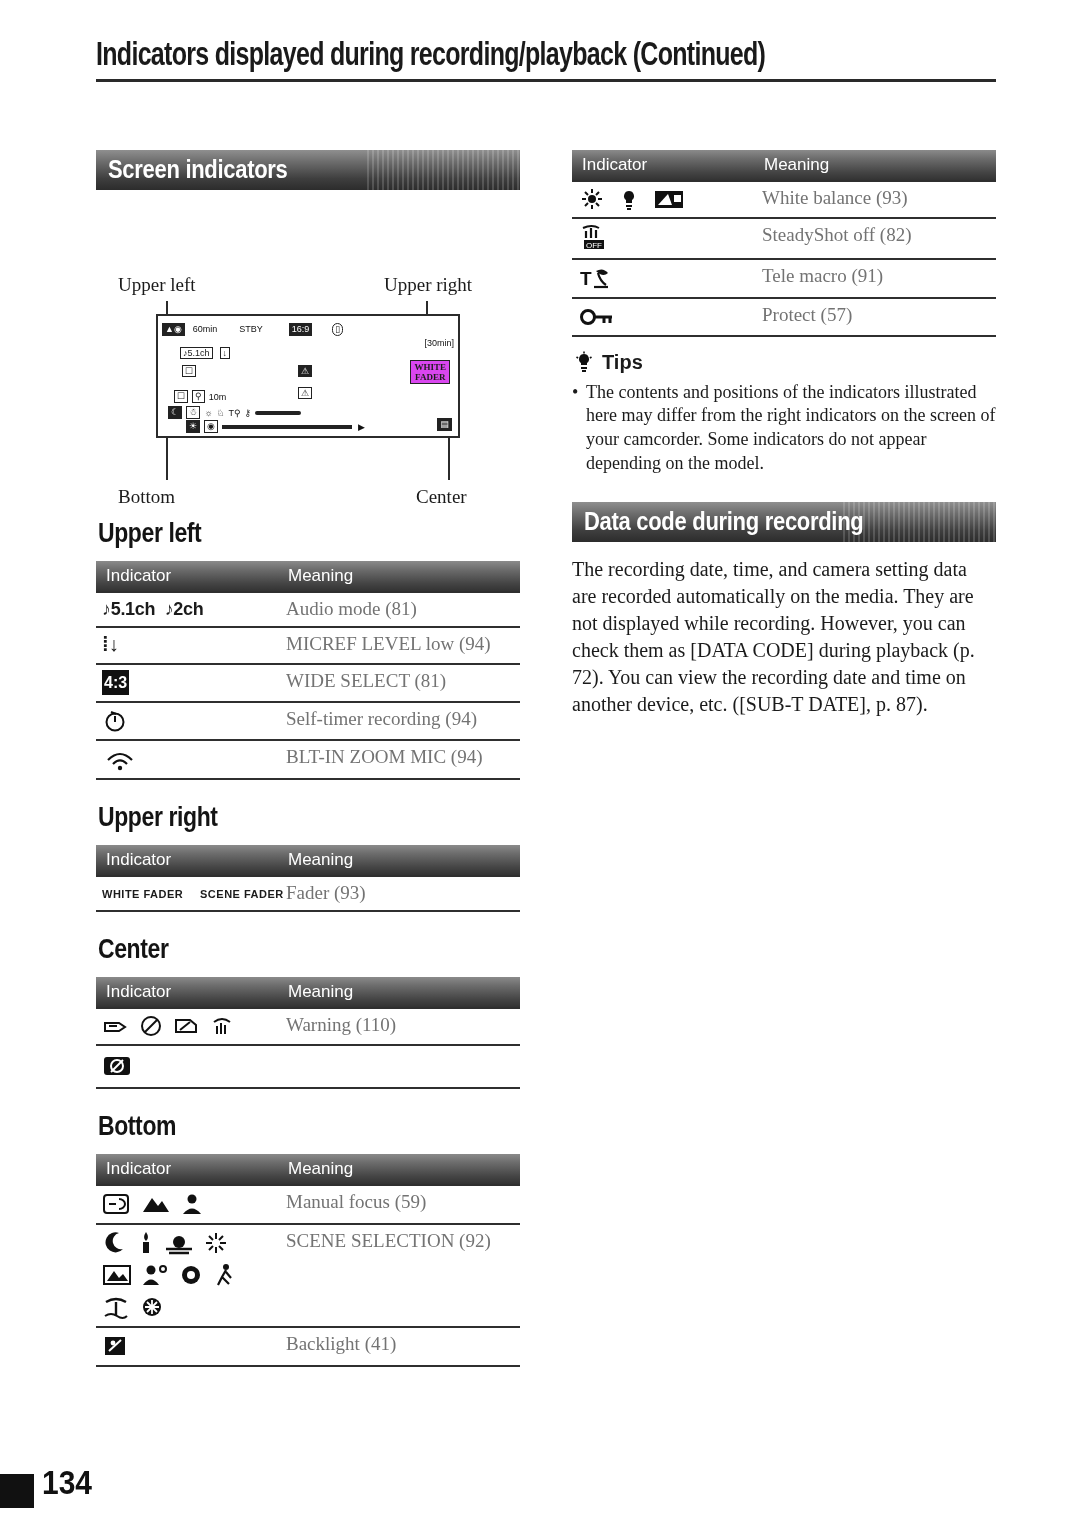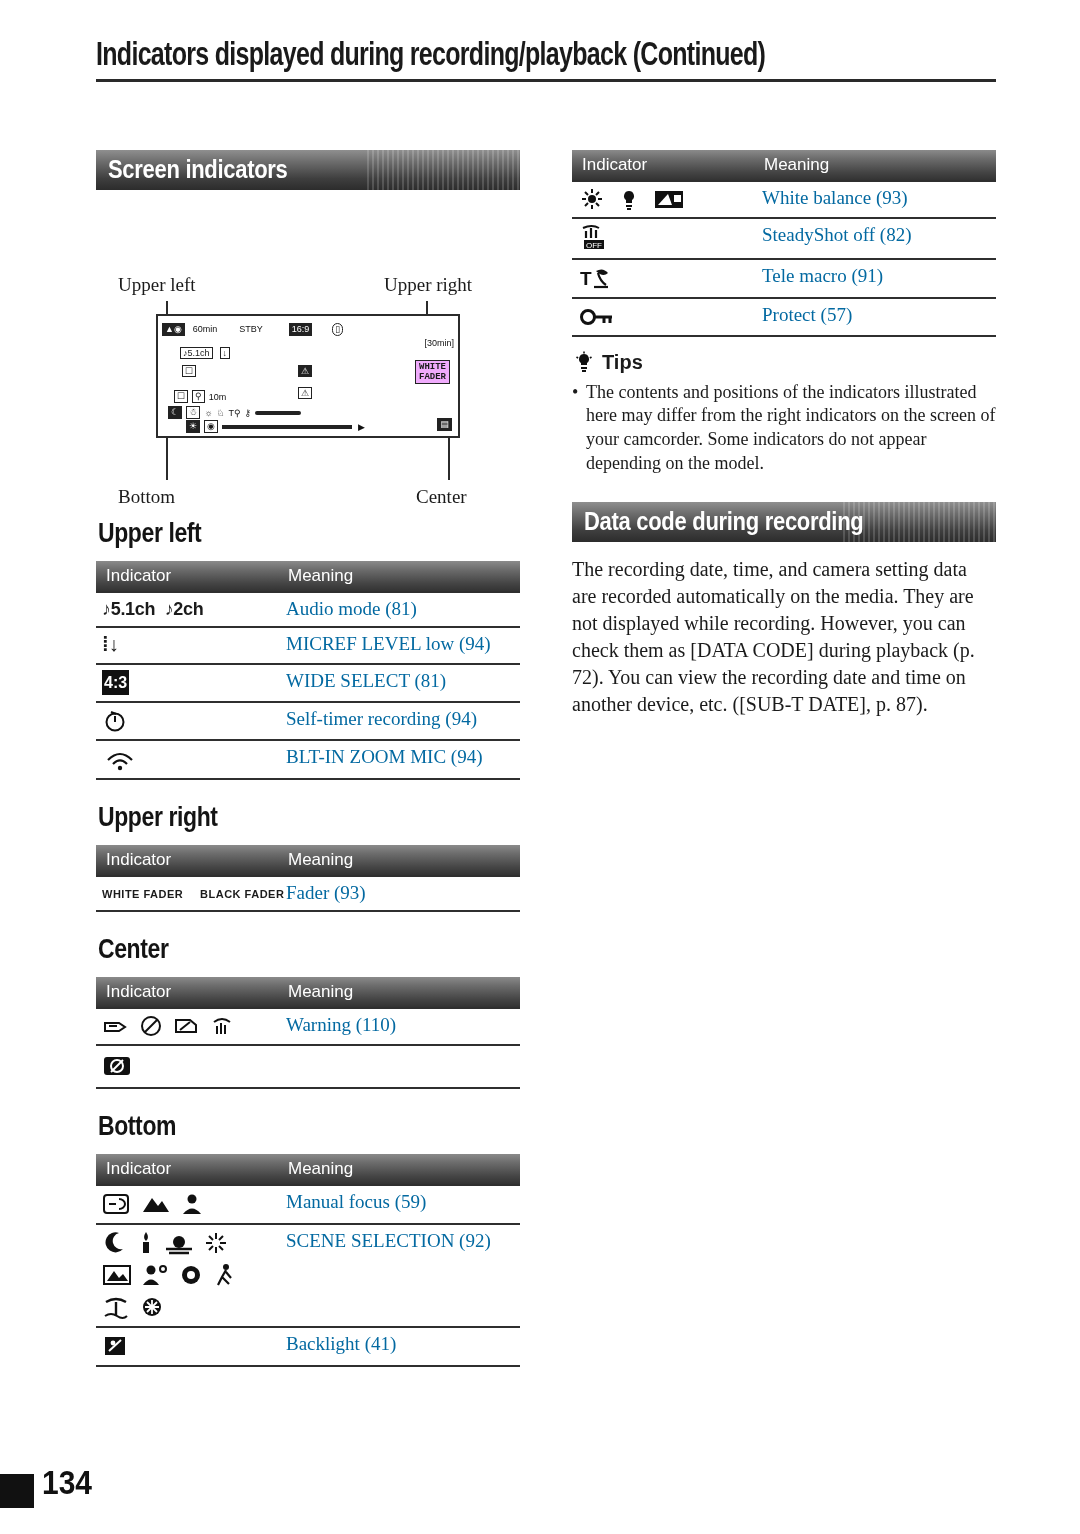--- a/index.html
+++ b/index.html
@@ -128,21 +128,21 @@
     font-size: 19px;
     vertical-align: top;
     line-height: 1.18;
   }
   table.ind tr:last-child td { border-bottom: 2px solid #2f2f2f; }
   table.ind td.icons {
     width: 172px;
     padding-left: 6px;
     white-space: nowrap;
   }
-  table.ind td.mean { color: #0369a1; }
+  table.ind td.mean { color: #737373; }
   .hdr-row th.c1 { border-bottom: none; }
   .u43 {
     display: inline-block;
     border-top: 3px solid #111;
     border-bottom: 3px solid #111;
     font-family: "Liberation Sans", sans-serif;
     font-weight: bold;
     font-size: 16px;
     line-height: 17px;
     padding: 1px 2px;
@@ -216,27 +216,27 @@
   }
   .minibox.dark { background: #222; color: #fff; }
   .tinytxt {
     font-family: "Liberation Sans", sans-serif;
     font-size: 9px;
     color: #111;
   }
   .wf-box {
     position: absolute;
     border: 1.5px solid #222;
-    font-family: Liberation Mono, monospace;
+    font-family: Liberation Serif, serif;
     font-weight: bold;
     font-size: 9px;
     line-height: 10px;
     text-align: center;
     padding: 1px 3px;
-    background: #f0abfc;
+    background: #d946ef;
   }
   .leader {
     position: absolute;
     background: #2b2b2b;
   }
 
   
   .tips-head {
     display: flex;
     align-items: flex-start;
@@ -423,21 +423,21 @@
           <tr class="hdr-row">
         <th class="c1">Indicator</th>
         <th class="c2">Meaning</th>
       </tr>
       <tr>
         <td class="icons">
           <span class="fader-ic">
             <span style="display:inline-block; white-space:pre-line;">WHITE FADER</span>
           </span>
           <span class="fader-ic">
-            <span style="display:inline-block; white-space:pre-line;">BLACK FADER</span>
+            <span style="display:inline-block; white-space:pre-line;">SCENE FADER</span>
           </span>
         </td>
         <td class="mean">Fader (93)</td>
       </tr>
     </tbody>
       </table>
 
     <div class="subhead">Center</div>
     <table class="ind">
       <tbody>

